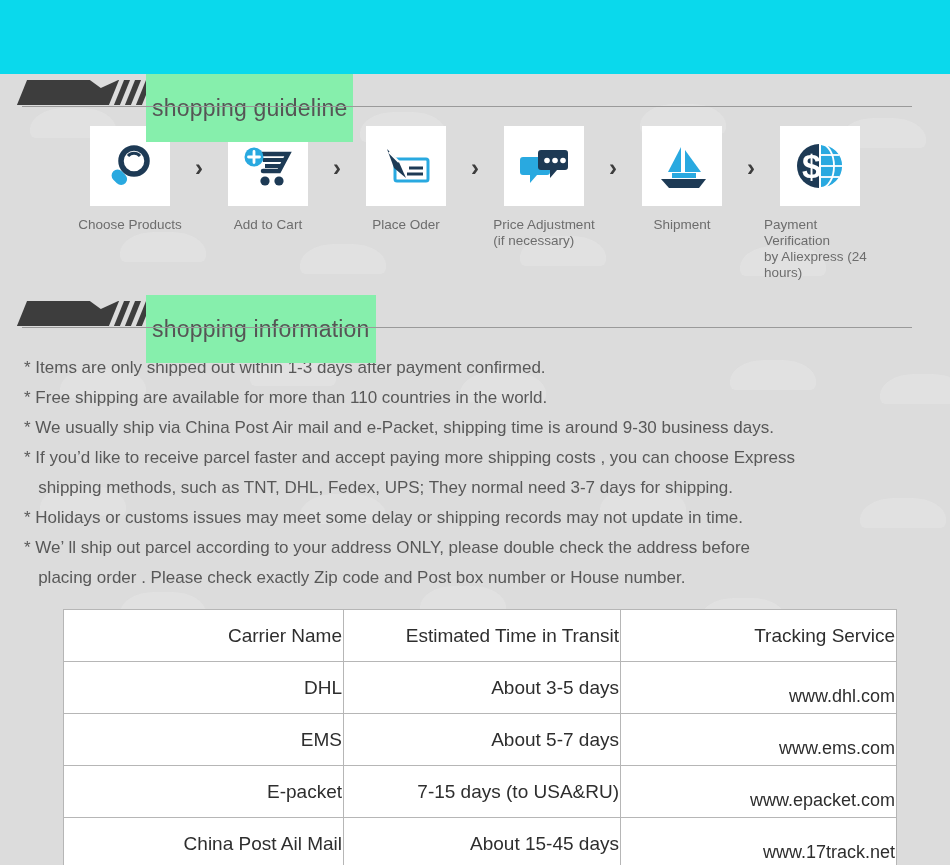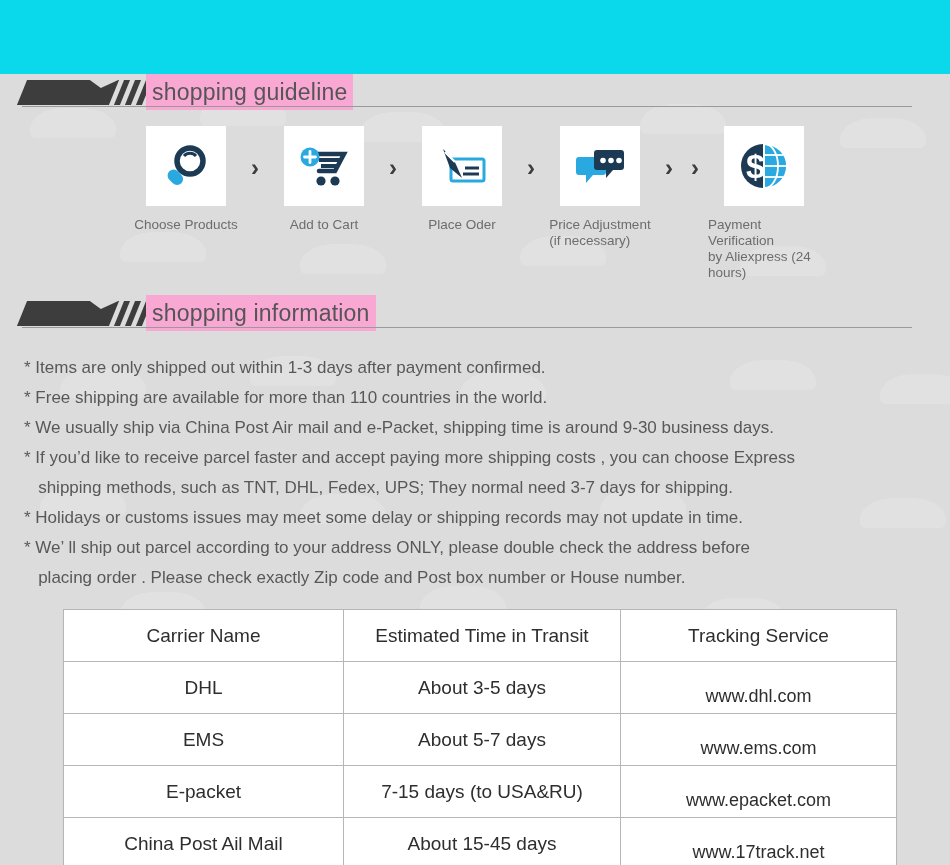--- a/index.html
+++ b/index.html
@@ -76,22 +76,22 @@
     margin-left: 5px;
   }
   .sh-title {
     position: absolute;
     left: 124px;
     top: 0;
     font-size: 23px;
     color: #555;
     letter-spacing: .2px;
     line-height: 36px;
-    background: #f9a8d4;
-    padding: 0 6px;
+    background: #86efac;
+    padding: 16px 6px;
   }
   .sh-rule {
     position: absolute;
     left: 0;
     right: 0;
     top: 32px;
     height: 1px;
     background: #9a9a9a;
   }
 
@@ -153,21 +153,21 @@
   table.ship {
     border-collapse: collapse;
     width: 100%;
     background: #fff;
     table-layout: fixed;
   }
   table.ship td {
     border: 1px solid #b6b6b6;
     background: #fff;
     height: 49px;
-    text-align: center;
+    text-align: right;
     font-size: 19px;
     color: #2e2e2e;
     font-weight: normal;
   }
   table.ship tr.head td { font-size: 19px; }
   td.c0 { width: 277px; }
   td.c1 { width: 274px; }
   td.c2 { width: 273px; }
   .url { font-size: 18px; position: relative; top: 8px; display: inline-block; }
 </style>
@@ -269,20 +269,31 @@
           <circle cx="38" cy="20.5" r="2.8" fill="#fff"></circle>
           <circle cx="46" cy="20.5" r="2.8" fill="#fff"></circle>
         </svg>
       </div>
       <div class="step-label">Price Adjustment
 (if necessary)</div>
     </div>
 
     <div class="chev">›</div>
 
+    <div class="step">
+      <div class="step-box">
+        <svg width="56" height="52" viewBox="0 0 56 52">
+          <path d="M27 7 L27 32 L14 32 Z" fill="#29a9e0"></path>
+          <path d="M31 10 L31 32 L47 32 Z" fill="#29a9e0"></path>
+          <rect x="18" y="33" width="24" height="5" fill="#29a9e0"></rect>
+          <path d="M7 39 H52 L45 48 H15 Z" fill="#1d3a55"></path>
+        </svg>
+      </div>
+      <div class="step-label">Shipment</div>
+    </div>
 
     <div class="chev">›</div>
 
     <div class="step">
       <div class="step-box">
         <svg width="54" height="52" viewBox="0 0 54 52">
           <path d="M26 4 A22 22 0 0 0 26 48 Z" fill="#1d3a55"></path>
           <text x="9" y="38" font-family="Liberation Sans, sans-serif" font-size="34" font-weight="bold" fill="#fff">$</text>
           <path d="M28 4 A22 22 0 0 1 28 48 Z" fill="#29a9e0"></path>
           <g stroke="#fff" stroke-width="1.8" fill="none">

